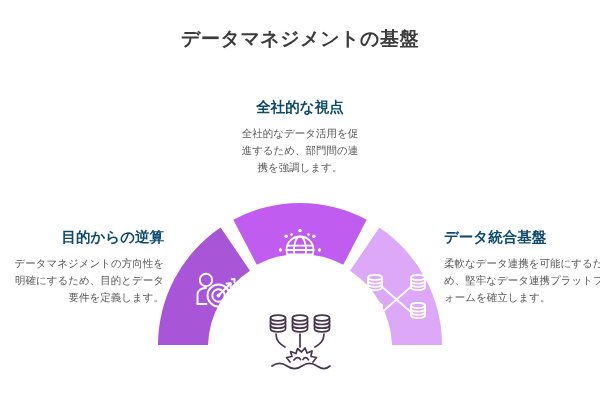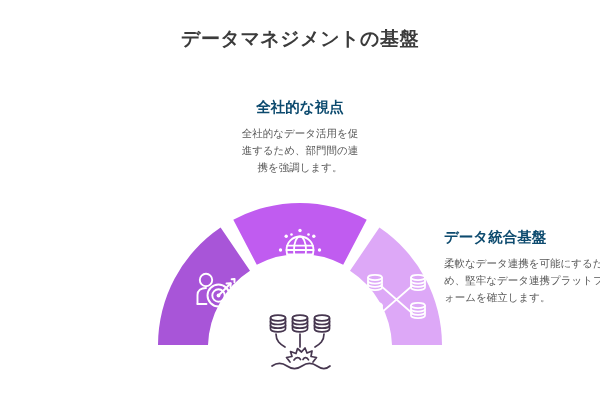--- a/index.html
+++ b/index.html
@@ -227,19 +227,23 @@
       </g>
 
     </svg>
   </div>
 
   <div class="block block-top">
     <div class="block-title">全社的な視点</div>
     <div class="block-body">全社的なデータ活用を促進するため、部門間の連携を強調します。</div>
   </div>
 
+  <div class="block block-left">
+    <div class="block-title">目的からの逆算</div>
+    <div class="block-body">データマネジメントの方向性を明確にするため、目的とデータ要件を定義します。</div>
+  </div>
 
   <div class="block block-right">
     <div class="block-title">データ統合基盤</div>
     <div class="block-body">柔軟なデータ連携を可能にするため、堅牢なデータ連携プラットフォームを確立します。</div>
   </div>
 
 </div>
 
 </body></html>

